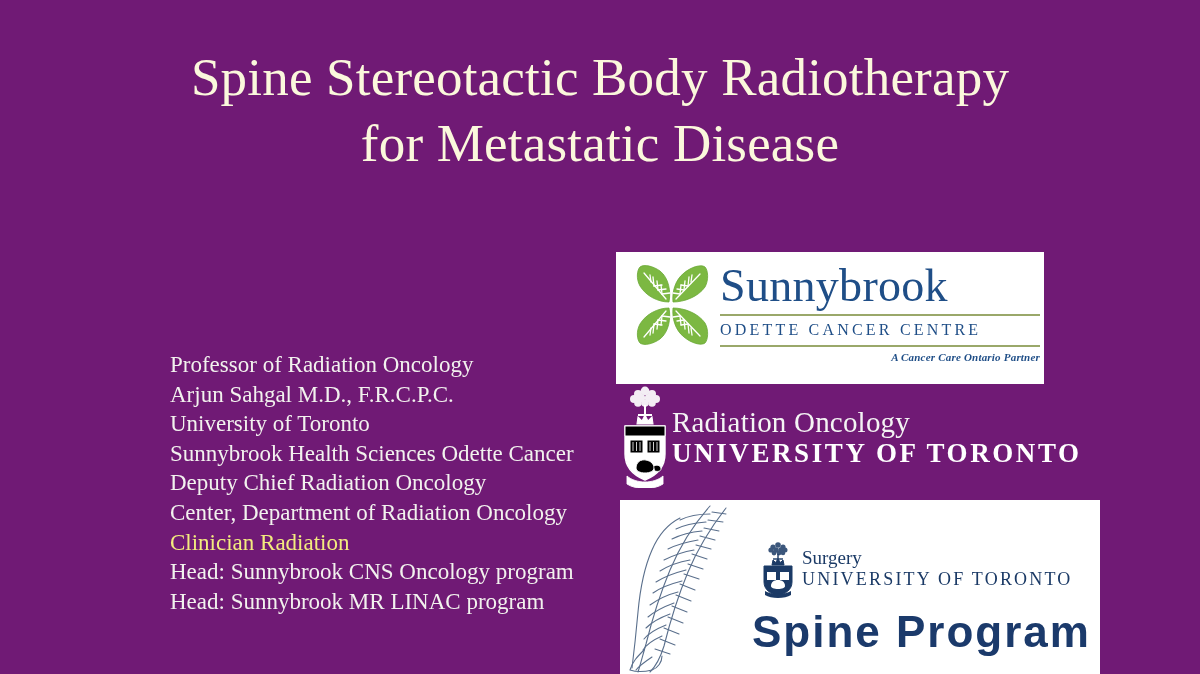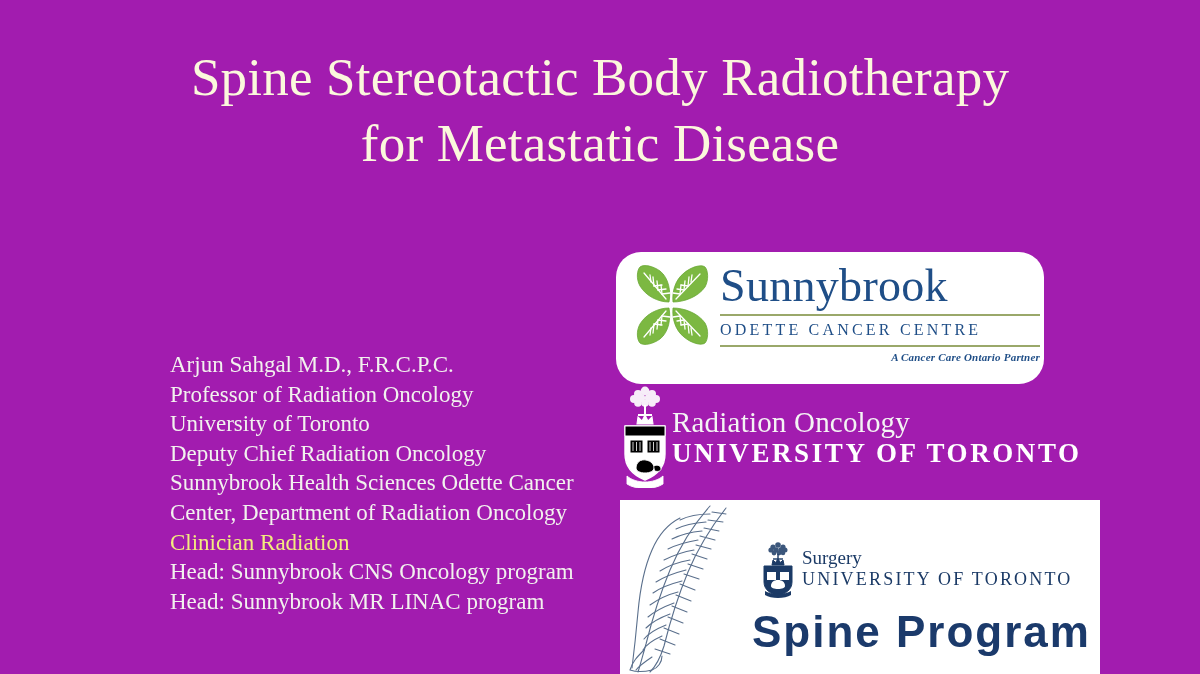--- a/index.html
+++ b/index.html
@@ -7,21 +7,21 @@
     padding: 0;
     background: #000000;
   }
   body {
     font-family: "Liberation Serif", serif;
   }
   #slide {
     position: relative;
     width: 1200px;
     height: 674px;
-    background: #a21caf;
+    background: #701a75;
     overflow: hidden;
   }
 
   
   .title-block {
     position: absolute;
     left: 0;
     top: 44px;
     width: 1200px;
     text-align: center;
@@ -55,21 +55,20 @@
 
   
   .sunnybrook-card {
     position: absolute;
     left: 616px;
     top: 252px;
     width: 428px;
     height: 132px;
     background: #ffffff;
     overflow: hidden;
-    border-radius: 25px;
   }
   .sb-leaves {
     position: absolute;
     left: 12px;
     top: 12px;
     width: 86px;
     height: 82px;
   }
   .sb-text {
     position: absolute;
@@ -214,25 +213,25 @@
 <body>
 
 <div id="slide">
 
   <div class="title-block">
     <div class="title-line">Spine Stereotactic Body Radiotherapy</div>
     <div class="title-line">for Metastatic Disease</div>
   </div>
 
   <div class="author-block">
+    <div class="author-line">Professor of Radiation Oncology</div>
     <div class="author-line">Arjun Sahgal M.D., F.R.C.P.C.</div>
-    <div class="author-line">Professor of Radiation Oncology</div>
     <div class="author-line">University of Toronto</div>
+    <div class="author-line">Sunnybrook Health Sciences Odette Cancer</div>
     <div class="author-line">Deputy Chief Radiation Oncology</div>
-    <div class="author-line">Sunnybrook Health Sciences Odette Cancer</div>
     <div class="author-line">Center, Department of Radiation Oncology</div>
     <div class="author-line accent">Clinician Radiation</div>
     <div class="author-line">Head: Sunnybrook CNS Oncology program</div>
     <div class="author-line">Head:  Sunnybrook MR LINAC program</div>
   </div>
 
   <div class="sunnybrook-card">
     <div class="sb-leaves">
       <svg viewBox="0 0 86 82" width="86" height="82" aria-hidden="true">
         <g fill="#7cb842" stroke="#6aa835" stroke-width="0.8">

